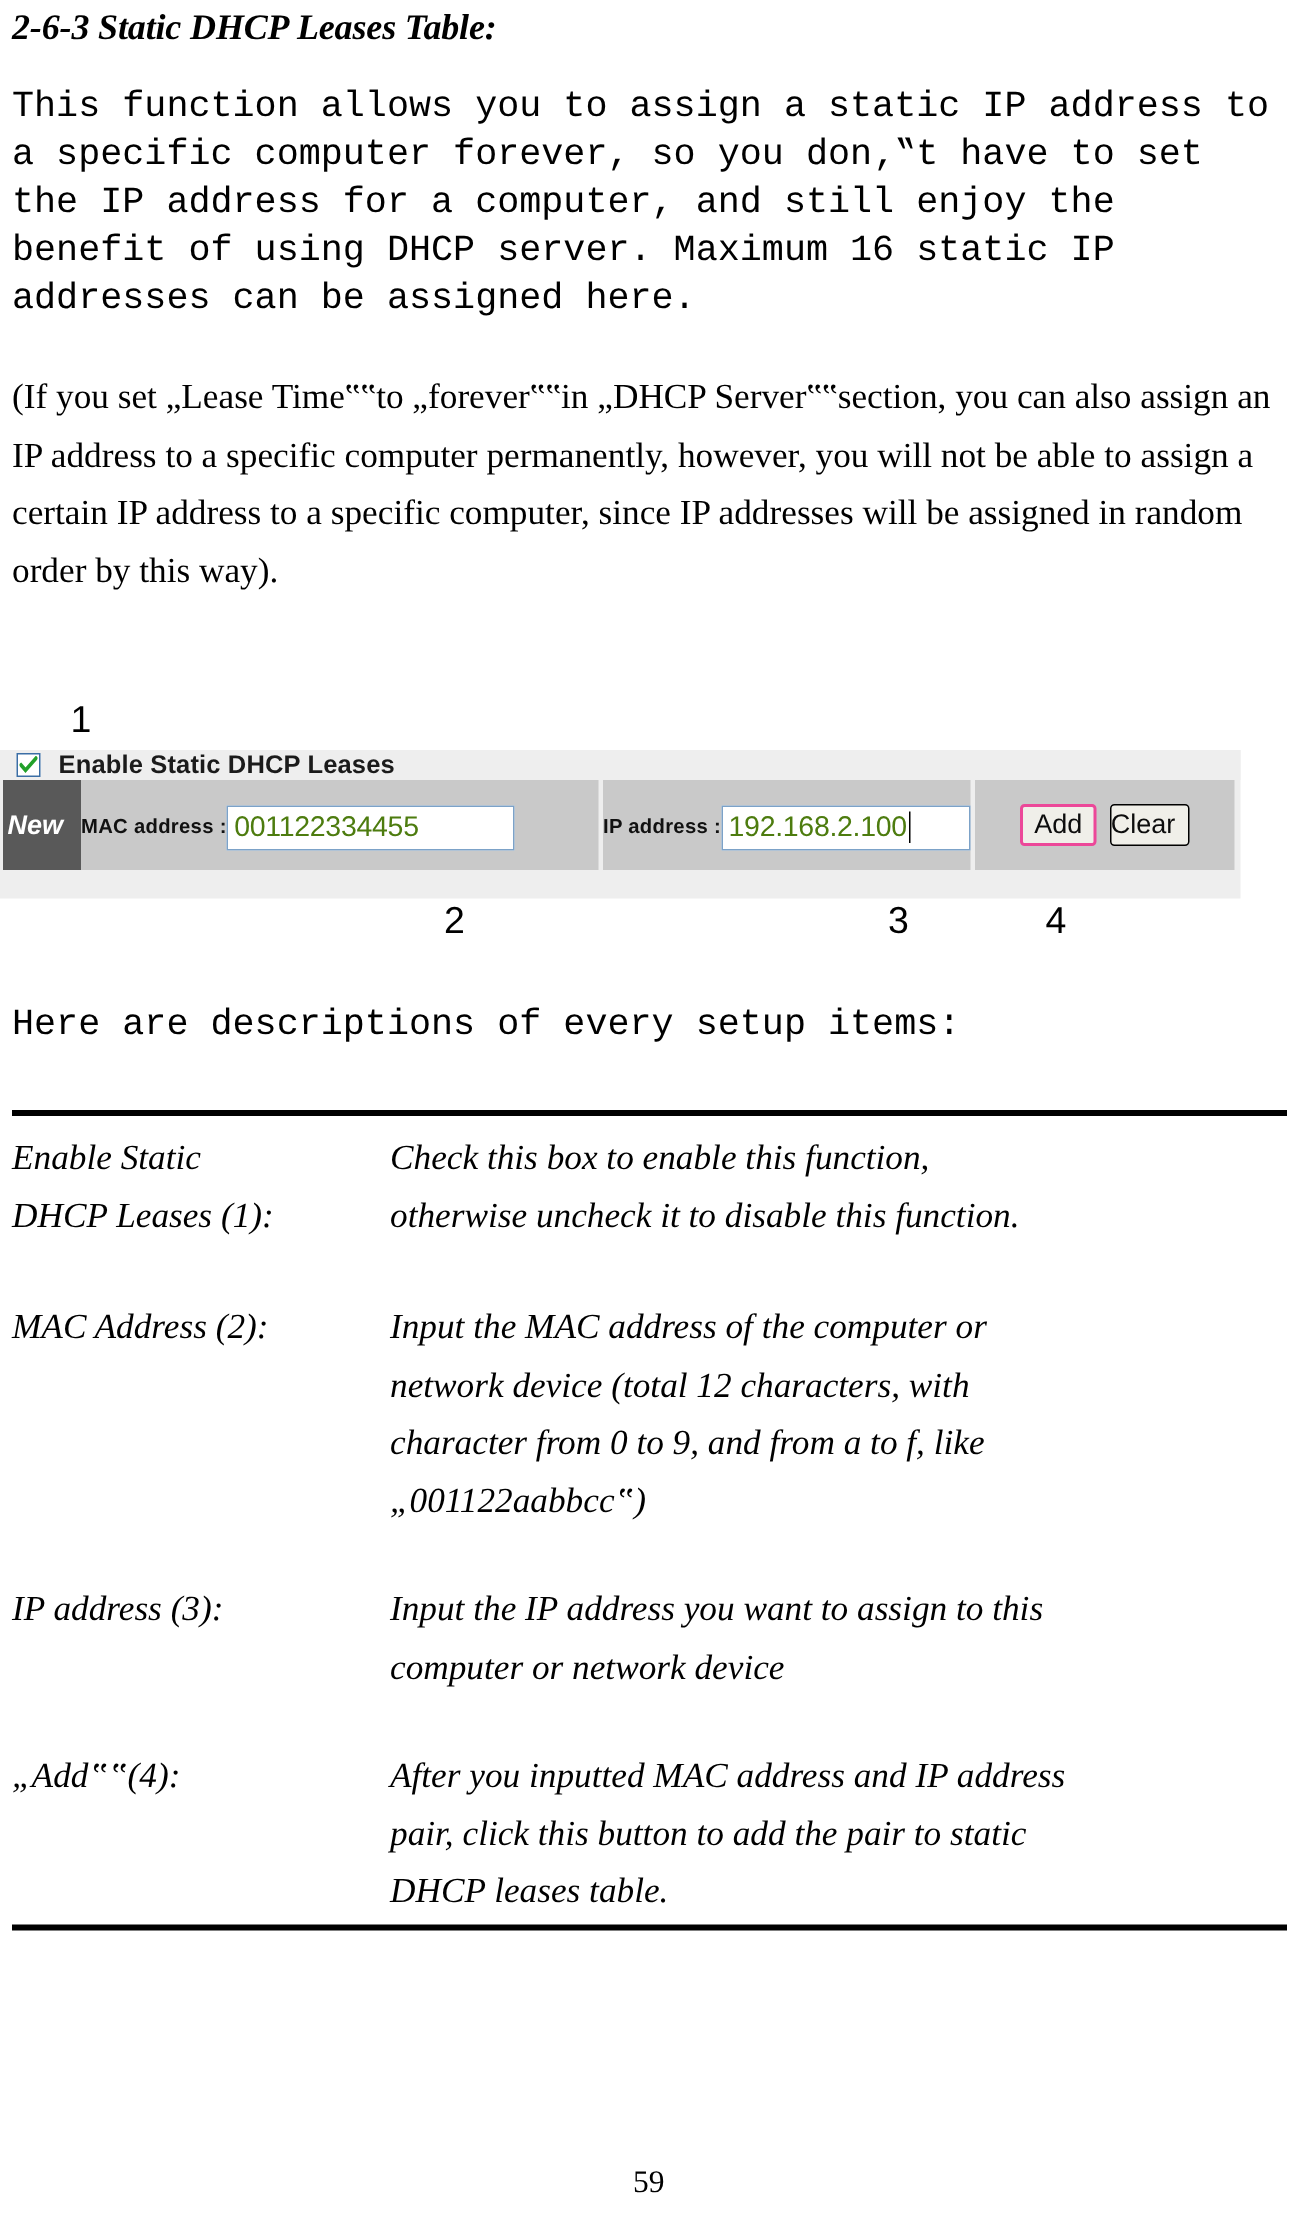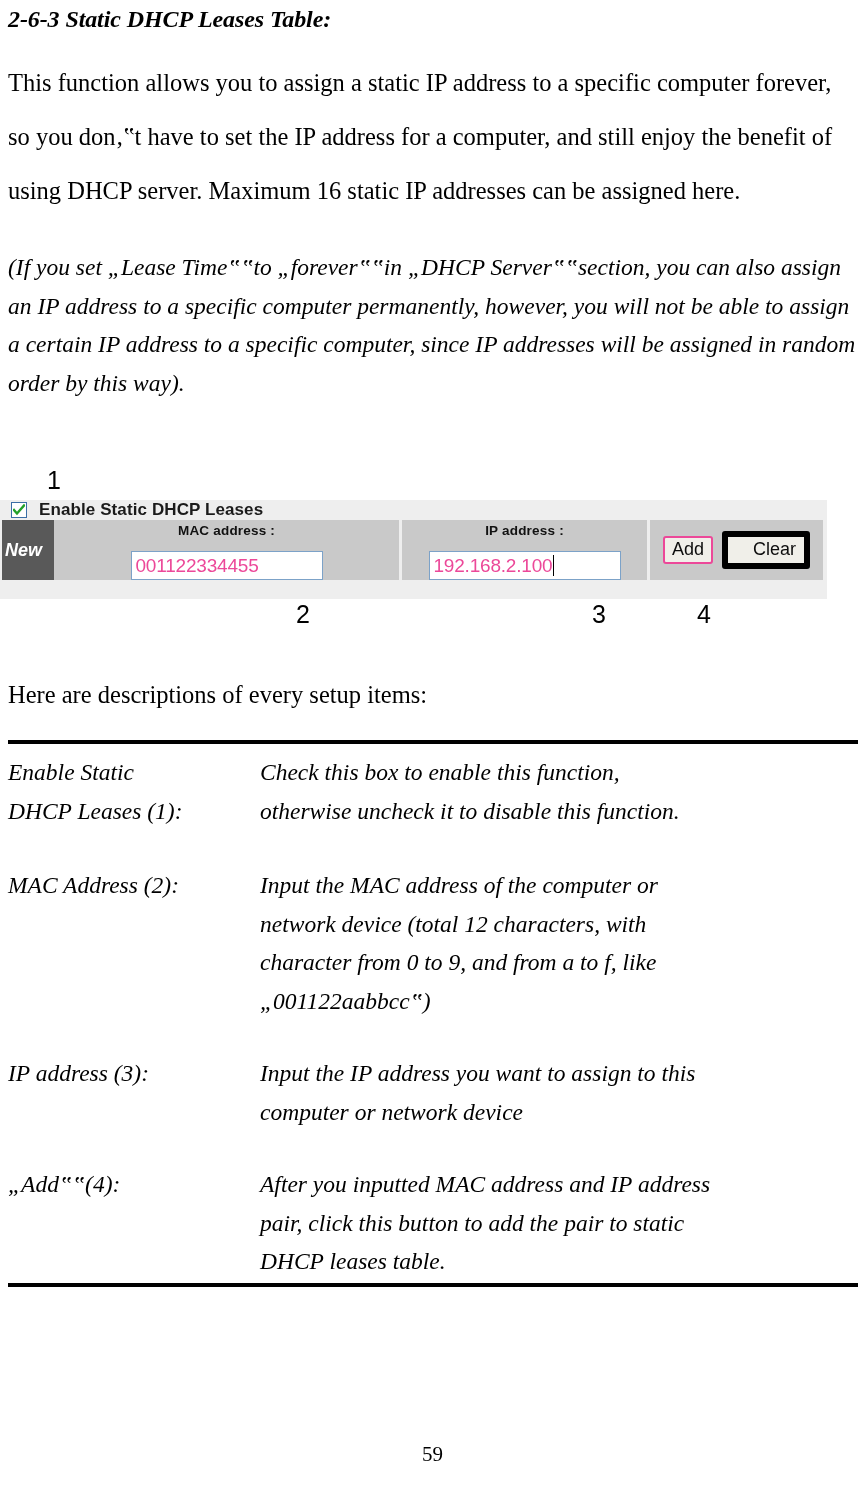--- a/index.html
+++ b/index.html
@@ -29,28 +29,28 @@
     font-weight: bold;
     font-style: italic;
     font-size: 24px;
     line-height: 30px;
     margin: 4px 0 0 0;
     letter-spacing: -0.1px;
   }
 
   .body-para {
     font-size: 24.5px;
-    line-height: 54px;
+    line-height: 32px;
     margin: 0;
+    font-family: Liberation Mono, monospace;
   }
 
   .italic-para {
     font-size: 23.5px;
     line-height: 38.5px;
-    font-style: italic;
     margin: 0;
   }
 
   .spacer-sm { height: 22px; }
   .spacer-md { height: 30px; }
 
   
   .callout {
     position: absolute;
     font-family: "Liberation Sans", "DejaVu Sans", sans-serif;
@@ -118,25 +118,23 @@
     justify-content: flex-start;
     padding-left: 3px;
     box-sizing: border-box;
     font-style: italic;
   }
 
   .cell-field {
     background: #c9c9c9;
     box-sizing: border-box;
     display: flex;
-    flex-direction: column;
     align-items: center;
     justify-content: flex-start;
     padding-top: 3px;
-    gap: 11px;
   }
   .cell-mac { width: 348px; border-right: 3px solid #eeeeee; }
   .cell-ip  { width: 248px; border-right: 3px solid #eeeeee; }
 
   .field-label {
     font-size: 13.5px;
     color: #111111;
     font-weight: bold;
     letter-spacing: 0.2px;
     margin-bottom: 2px;
@@ -145,21 +143,21 @@
 
   .text-input {
     background: #ffffff;
     border: 1px solid #7ca2c8;
     box-sizing: border-box;
     height: 30px;
     display: flex;
     align-items: center;
     padding: 0 4px;
     font-size: 19px;
-    color: #ec4899;
+    color: #4d7c0f;
     font-family: "Liberation Sans", "DejaVu Sans", sans-serif;
     letter-spacing: -0.2px;
   }
   .input-mac { width: 192px; }
   .input-ip  { width: 192px; }
 
   .caret {
     display: inline-block;
     width: 1px;
     height: 21px;
@@ -171,25 +169,25 @@
     flex: 1 1 auto;
     background: #c9c9c9;
     display: flex;
     align-items: center;
     justify-content: center;
     gap: 9px;
   }
 
   .btn {
     background: #f0efe9;
-    border: 6px solid #000000;
+    border: 1px solid #000000;
     border-radius: 3px;
     font-size: 18px;
     color: #0d0d0d;
-    padding: 2px 8px 3px 25px;
+    padding: 2px 8px 3px 0;
     line-height: 21px;
     font-family: "Liberation Sans", "DejaVu Sans", sans-serif;
   }
   .btn-primary {
     border: 2px solid #ec4899;
     padding: 1px 7px 2px 7px;
   }
 
   
   .desc-table {

